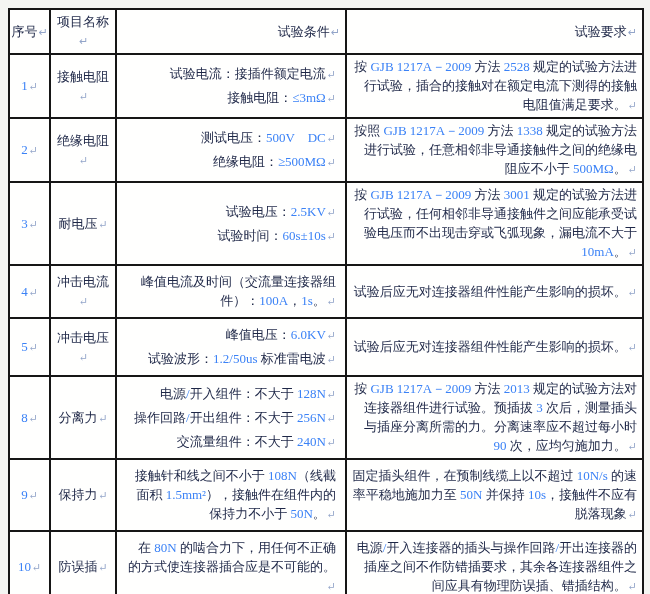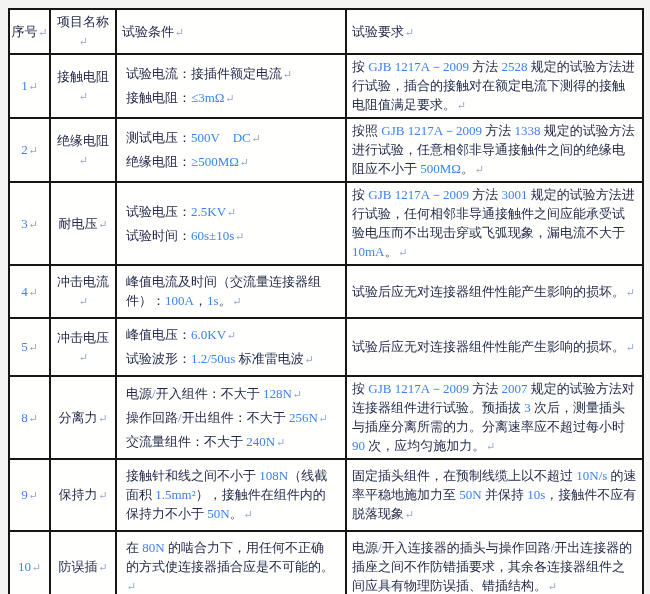--- a/index.html
+++ b/index.html
@@ -25,23 +25,23 @@
     font-weight:normal;
     font-size:13px;
     line-height:19px;
     color:#1e2747;
     vertical-align:middle;
     padding:2px 4px;
     background:#fffffe;
     overflow:hidden;
   }
   td.center,th.center{text-align:center;padding:2px 1px;}
-  td.left,th.left{text-align:left;padding:2px 5px;}
+  td.left,th.left{text-align:right;padding:2px 5px;}
   th{text-align:left;}
-  .h-hd{height:26px;}
+  .h-hd{height:26px;font-family:Liberation Serif, serif;}
   .h62{height:58px;}
   .h64{height:60px;}
   .h36{height:32px;}
   .h40{height:36px;}
   .h84{height:80px;}
   .h60{height:56px;}
   .h72{height:68px;}
   
   .pm::after{
     content:"\21B5";
@@ -123,21 +123,21 @@
     </tr>
 
     <tr class="h84">
       <td class="center"><span class="t pm"><span class="lat">8</span></span></td>
       <td class="center"><span class="t pm">分离力</span></td>
       <td class="left">
         <div class="para"><span class="t pm">电源<span class="lat">/</span>开入组件：不大于 <span class="lat">128N</span></span></div>
         <div class="para"><span class="t pm">操作回路<span class="lat">/</span>开出组件：不大于 <span class="lat">256N</span></span></div>
         <div class="para"><span class="t pm">交流量组件：不大于 <span class="lat">240N</span></span></div>
       </td>
-      <td class="left req"><span class="t pm">按 <span class="lat">GJB</span> <span class="lat">1217A－2009</span> 方法 <span class="lat">2007</span> 规定的试验方法对连接器组件进行试验。预插拔 <span class="lat">3</span> 次后，测量插头与插座分离所需的力。分离速率应不超过每小时 <span class="lat">90</span> 次，应均匀施加力。</span></td>
+      <td class="left req"><span class="t pm">按 <span class="lat">GJB</span> <span class="lat">1217A－2009</span> 方法 <span class="lat">2013</span> 规定的试验方法对连接器组件进行试验。预插拔 <span class="lat">3</span> 次后，测量插头与插座分离所需的力。分离速率应不超过每小时 <span class="lat">90</span> 次，应均匀施加力。</span></td>
     </tr>
 
     <tr class="h60">
       <td class="center"><span class="t pm"><span class="lat">9</span></span></td>
       <td class="center"><span class="t pm">保持力</span></td>
       <td class="left">
         <div class="para"><span class="t pm">接触针和线之间不小于 <span class="lat">108N</span>（线截面积 <span class="lat">1.5mm²</span>），接触件在组件内的保持力不小于 <span class="lat">50N</span>。</span></div>
       </td>
       <td class="left req"><span class="t pm">固定插头组件，在预制线缆上以不超过 <span class="lat">10N/s</span> 的速率平稳地施加力至 <span class="lat">50N</span> 并保持 <span class="lat">10s</span>，接触件不应有脱落现象</span></td>
     </tr>

